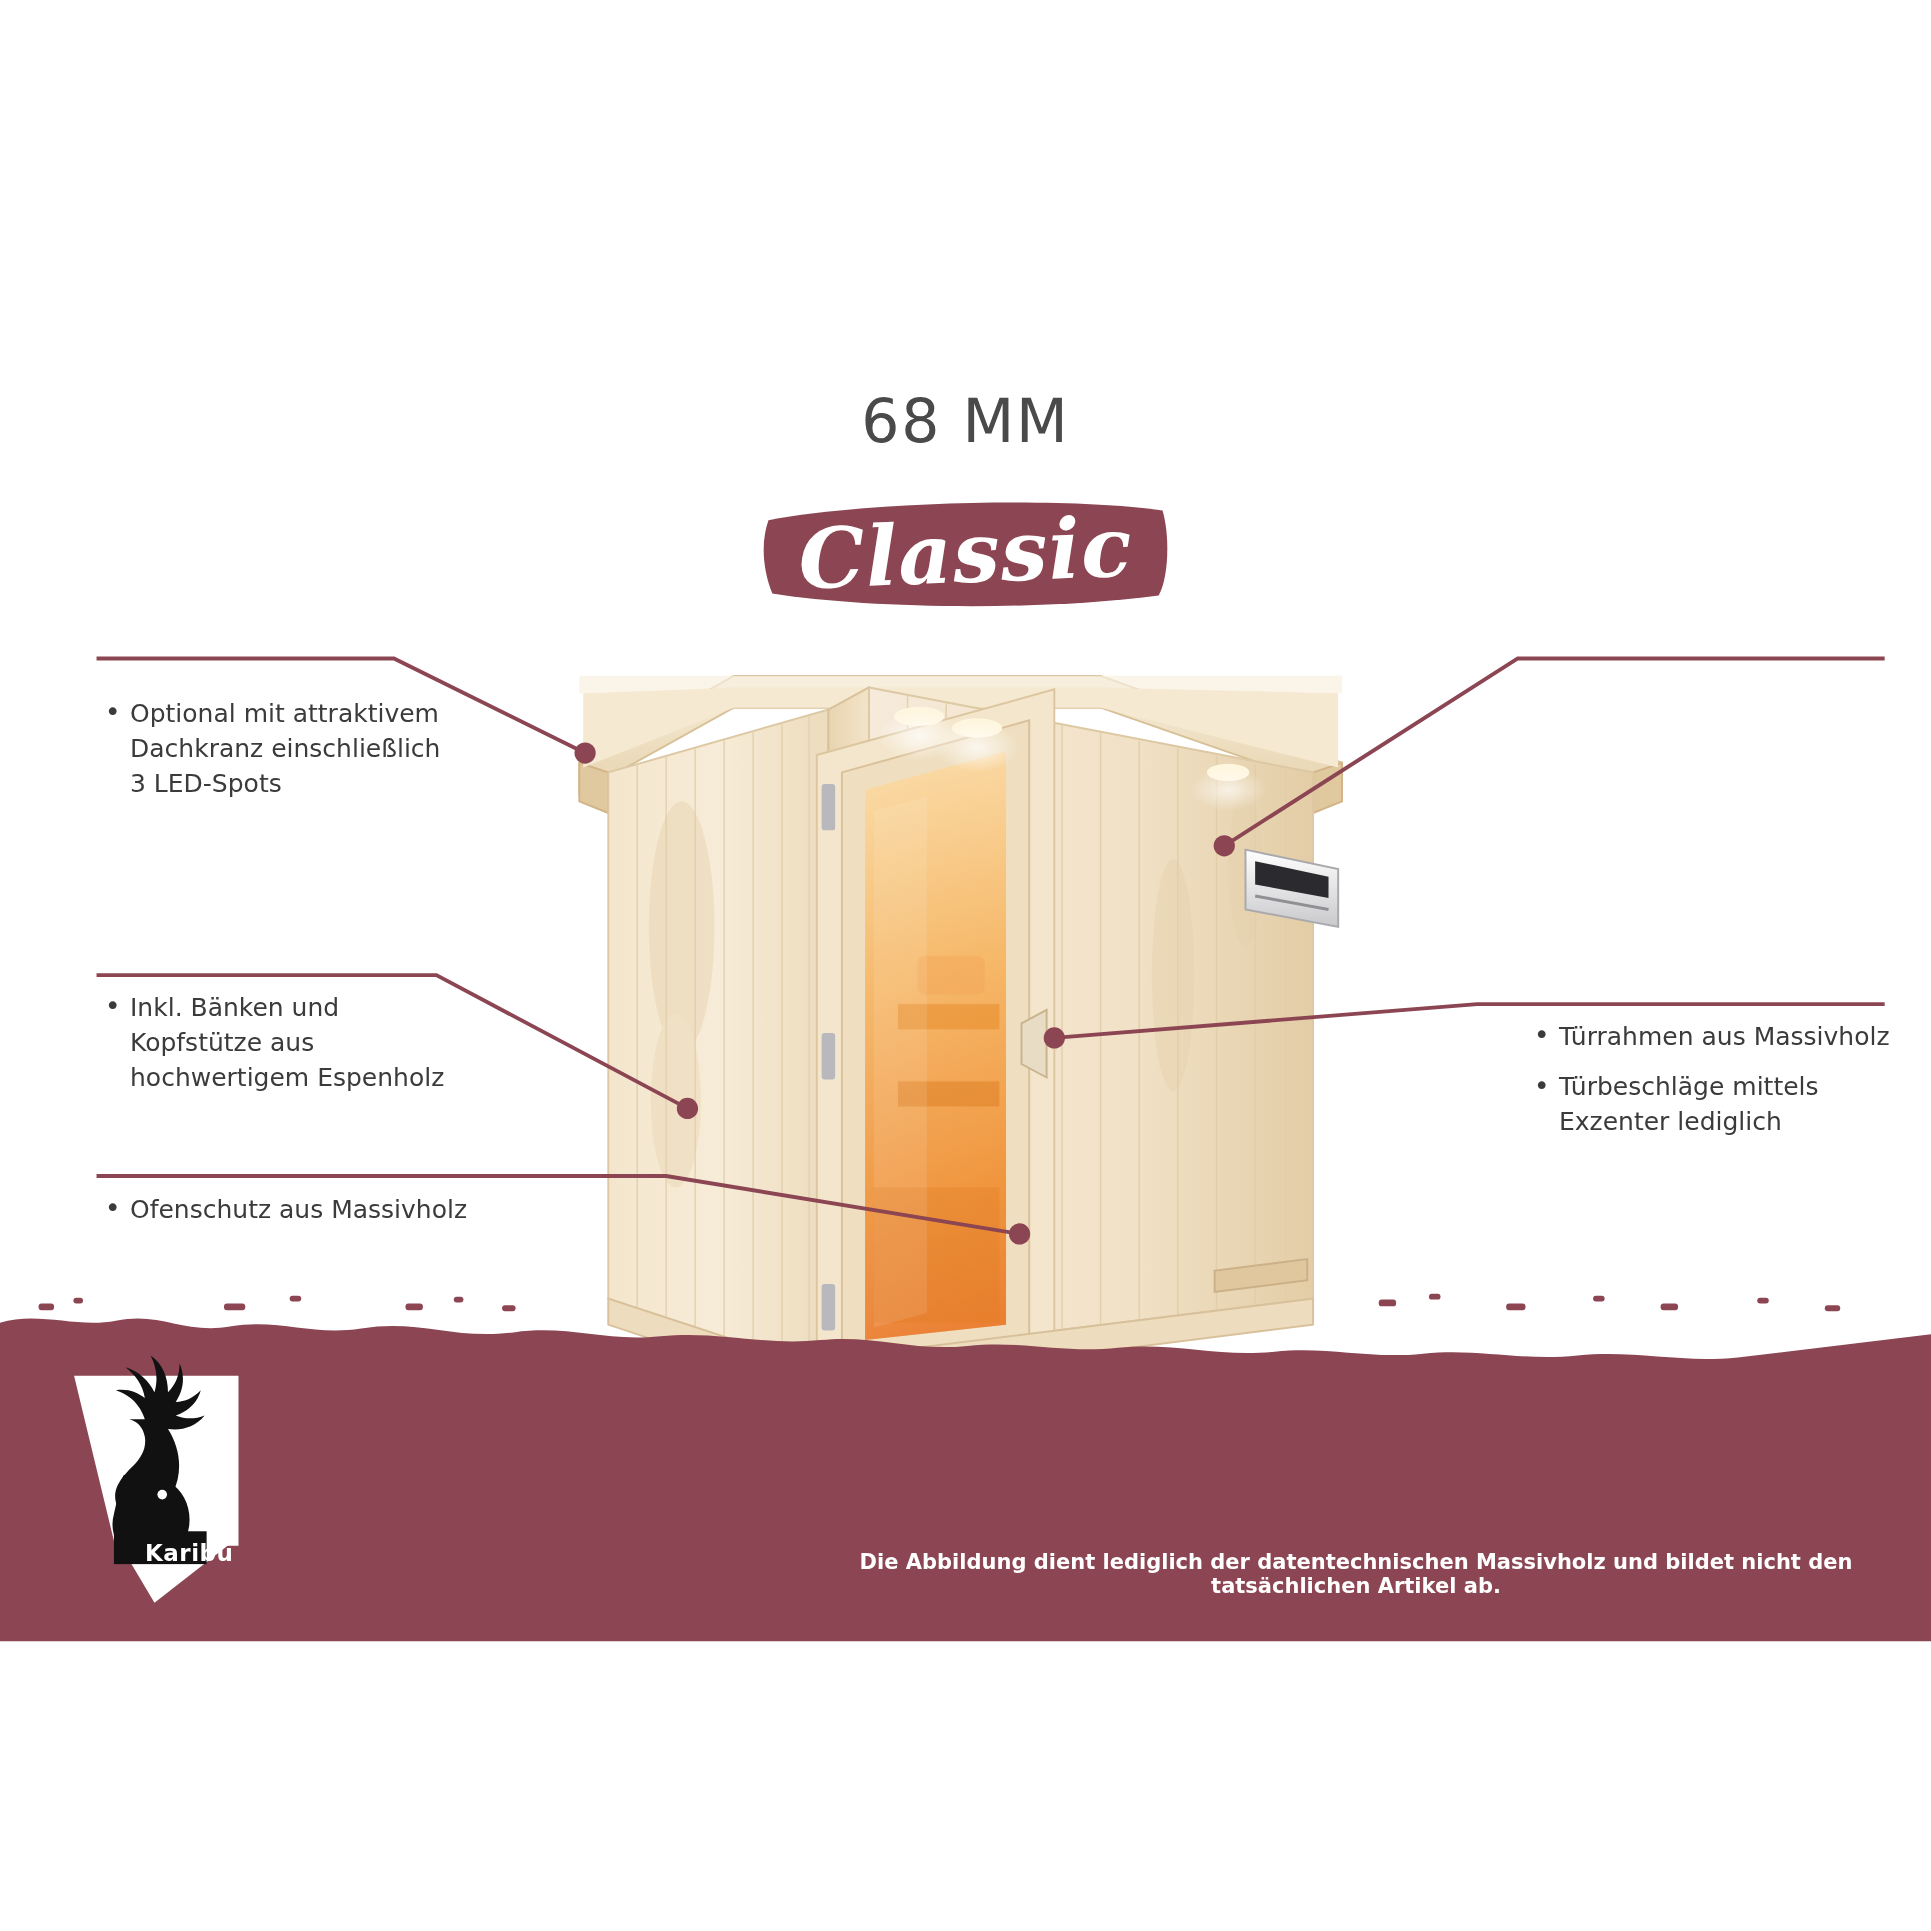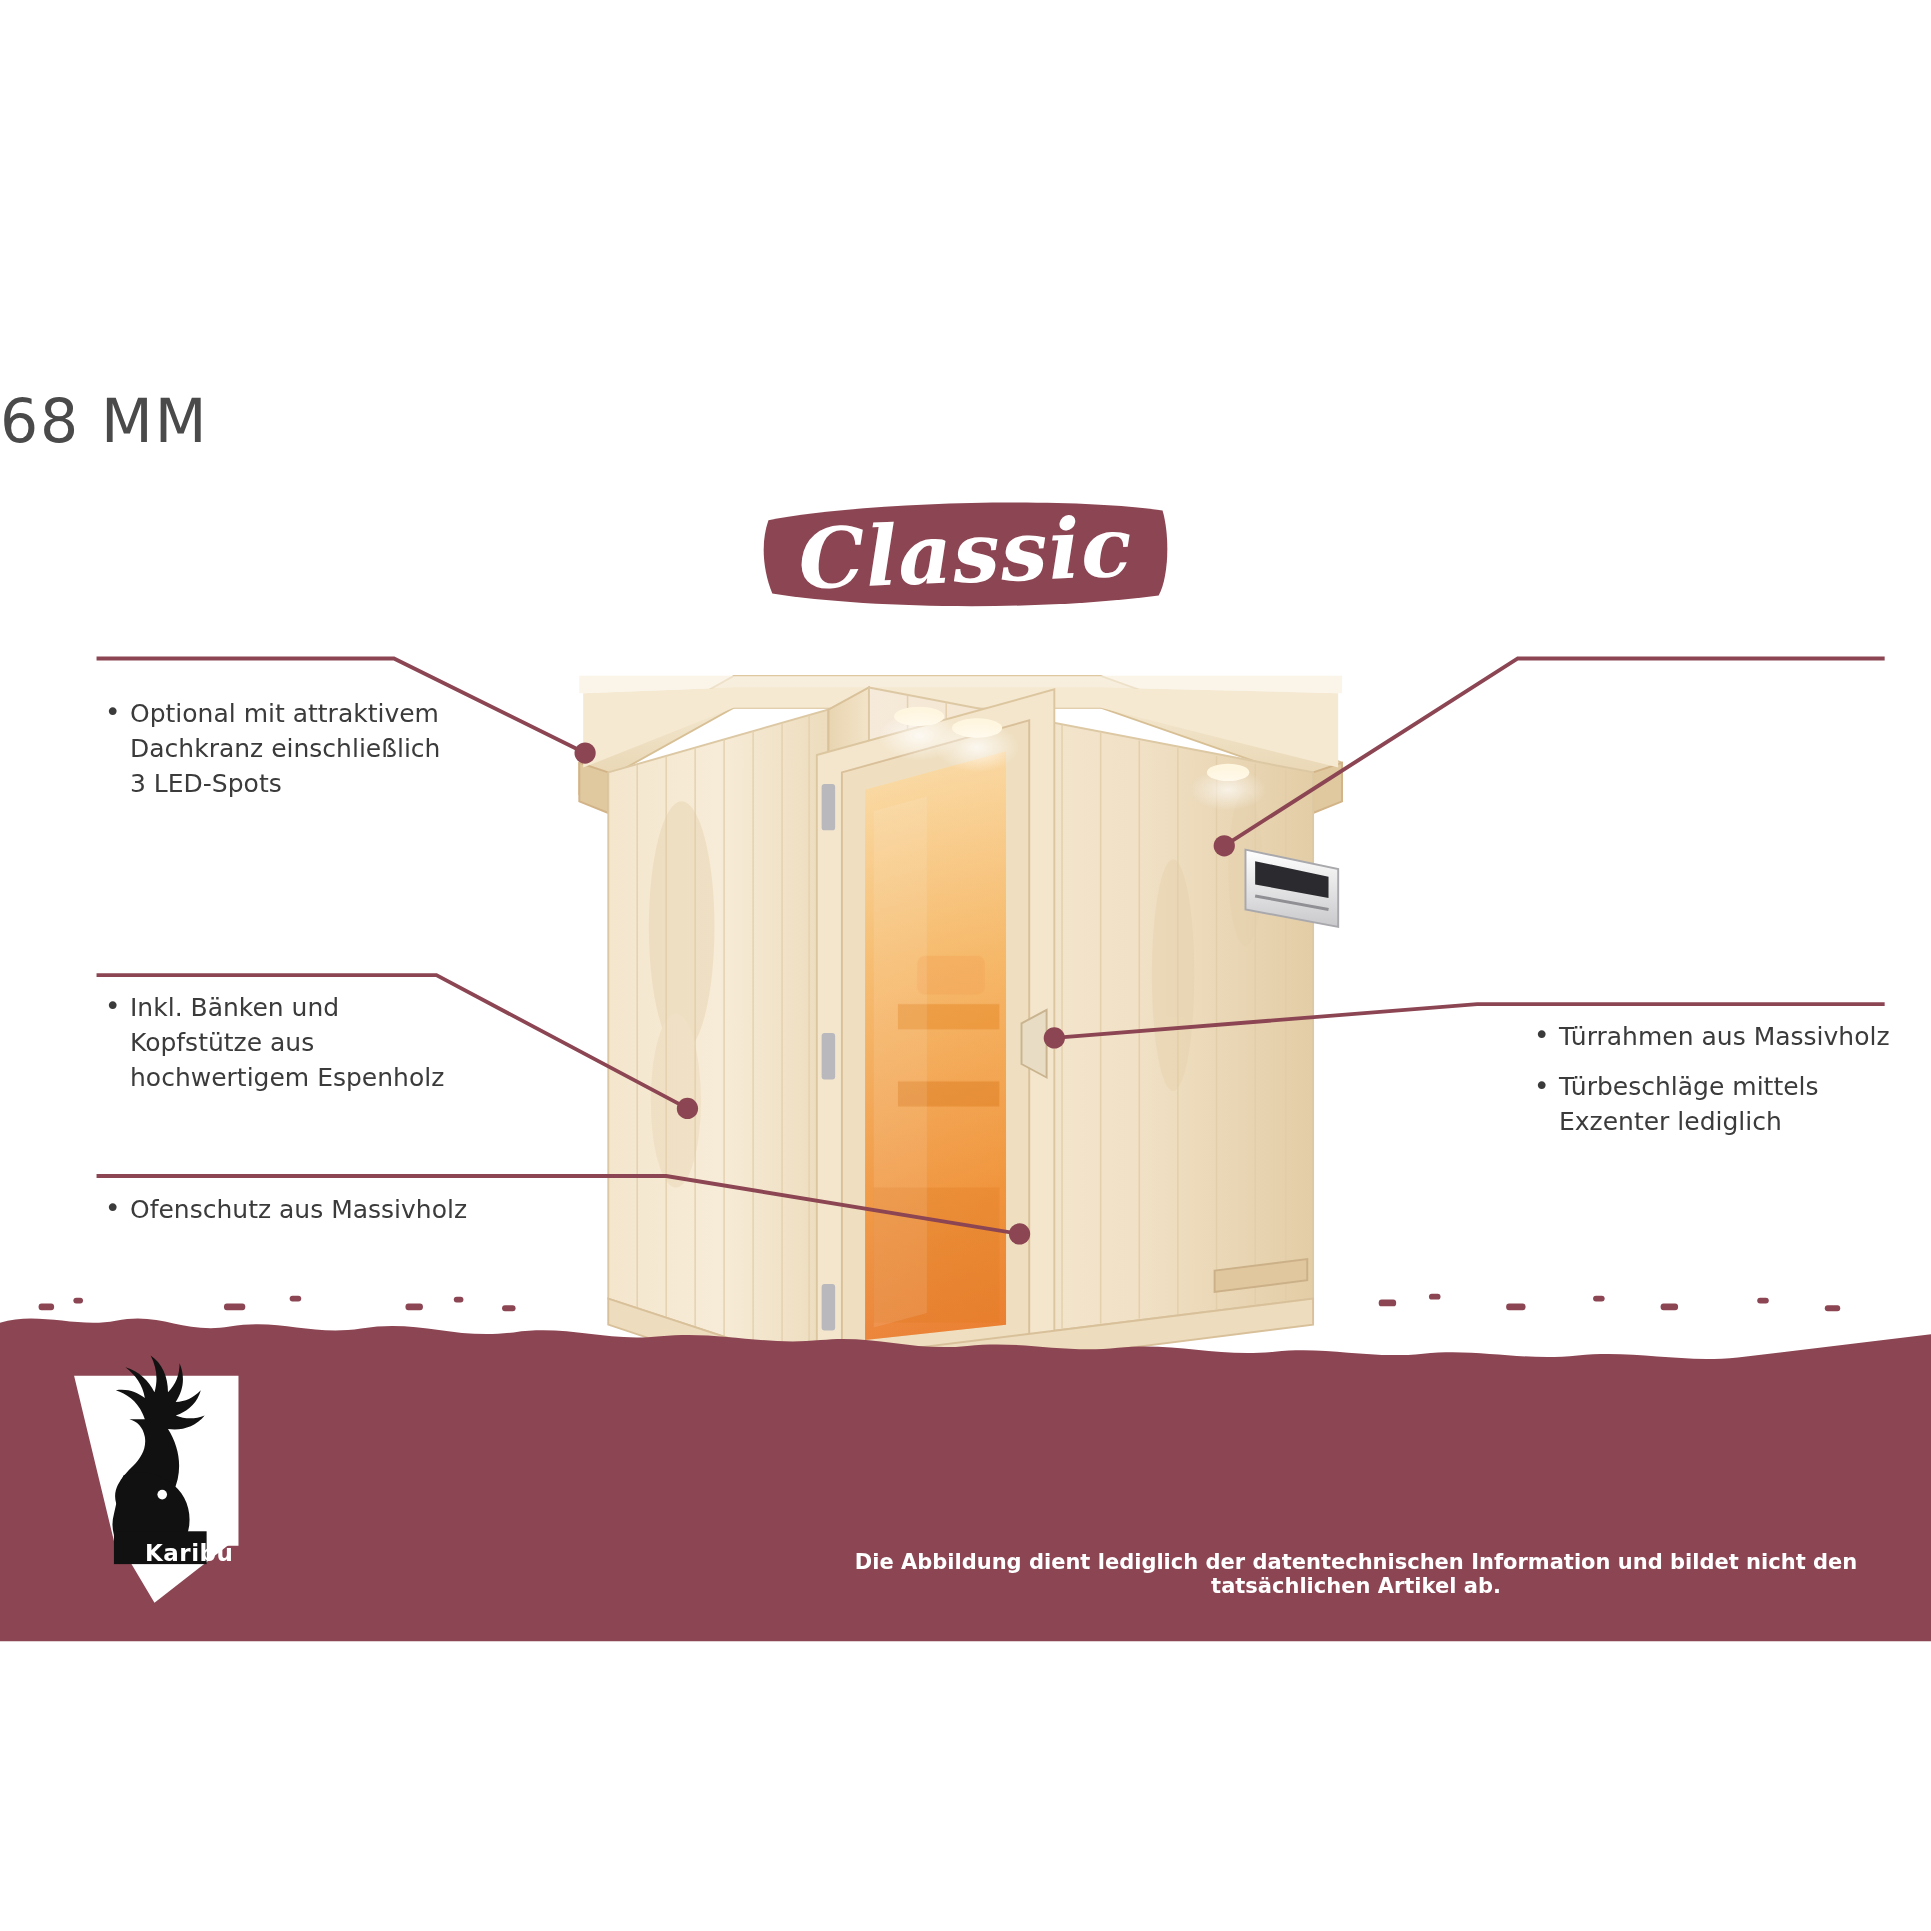--- a/index.html
+++ b/index.html
@@ -22,21 +22,21 @@
     width: 1931px;
     height: 1931px;
   }
 
   
   .header-mm {
     position: absolute;
     left: 0;
     top: 386px;
     width: 1931px;
-    text-align: left;
+    text-align: center;
     font-size: 60px;
     letter-spacing: 1.9px;
     color: #4a4a4a;
     font-family: "DejaVu Sans", sans-serif;
     font-weight: 400;
   }
   .badge-wrap {
     position: absolute;
     left: 753px;
     top: 495px;
@@ -365,15 +365,15 @@
   </ul>
 </div>
 
 <div class="callout" id="co-right-2">
   <ul>
     <li>Türrahmen aus Massivholz</li>
     <li>Türbeschläge mittels Exzenter lediglich</li>
   </ul>
 </div>
 
-<div class="band-note">Die Abbildung dient lediglich der datentechnischen Information und bildet nicht den tatsächlichen Artikel ab.</div>
+<div class="band-note">Die Abbildung dient lediglich der datentechnischen Massivholz und bildet nicht den tatsächlichen Artikel ab.</div>
 <div class="logo-word">Karibu</div>
 
 
 </body></html>

